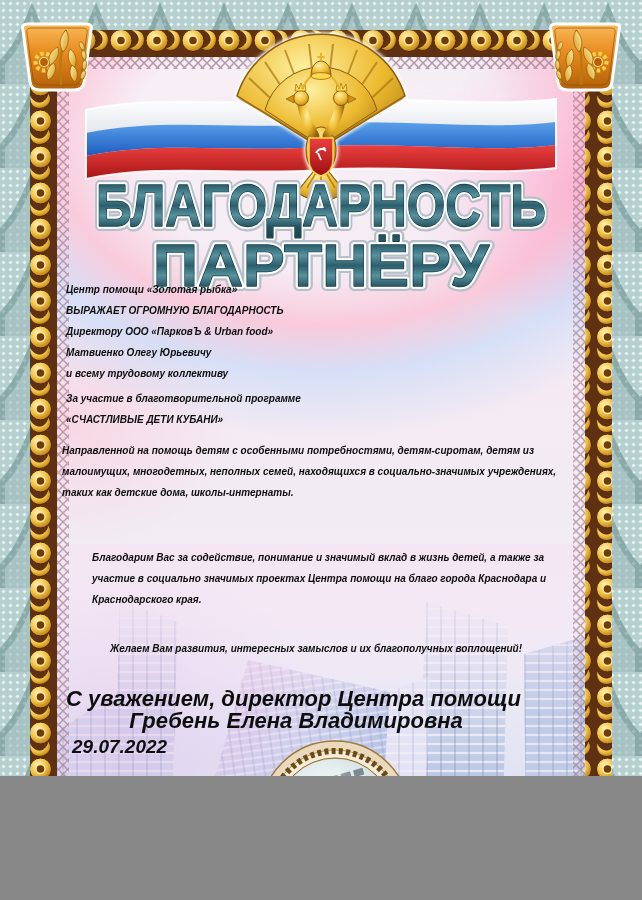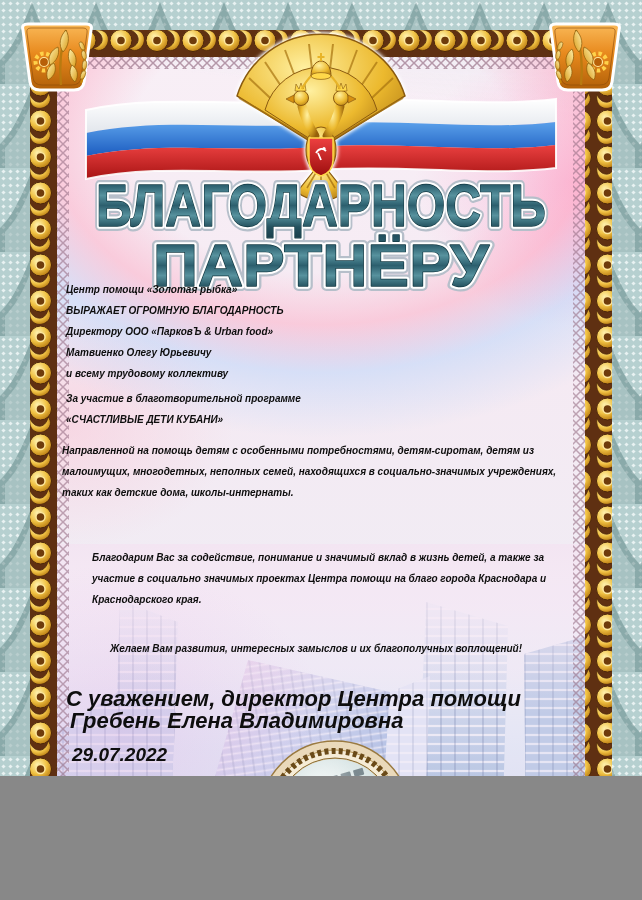--- a/index.html
+++ b/index.html
@@ -280,24 +280,24 @@
   </div>
 
   <div class="tx" style="top:440px;left:62px;right:59px;">Направленной на помощь детям с особенными потребностями, детям-сиротам, детям из малоимущих, многодетных, неполных семей, находящихся в социально-значимых учреждениях, таких как детские дома, школы-интернаты.</div>
 
   <div class="tx" style="top:547px;left:60px;right:60px;padding-left:32px;">Благодарим Вас за содействие, понимание и значимый вклад в жизнь детей, а также за участие в социально значимых проектах Центра помощи на благо города Краснодара и Краснодарского края.</div>
 
   <div class="tx" style="top:638px;left:110px;right:95px;">Желаем Вам развития, интересных замыслов и их благополучных воплощений!</div>
 
   <div class="tx left" style="top:688px;left:66px;right:120px;font-size:22px;line-height:22px;">
     <div>С уважением, директор Центра помощи</div>
-    <div style="padding-left:4px;">Гребень Елена Владимировна</div>
-  </div>
-
-  <div class="tx left" style="top:736px;left:72px;right:400px;font-size:19px;margin-top:8px;">29.07.2022</div>
+    <div style="padding-left:4px;text-align:center;">Гребень Елена Владимировна</div>
+  </div>
+
+  <div class="tx left" style="top:736px;left:72px;right:400px;font-size:19px;">29.07.2022</div>
 
   <div class="medal-layer">
     <svg width="190" height="162">
       <defs>
         <radialGradient id="medBg" cx=".5" cy=".35" r=".8">
           <stop offset="0" stop-color="#eef4f4"></stop>
             <stop offset=".7" stop-color="#cfdede"></stop>
           <stop offset="1" stop-color="#b6cccc"></stop>
         </radialGradient>
         <radialGradient id="gloss" cx=".35" cy=".25" r=".9">

